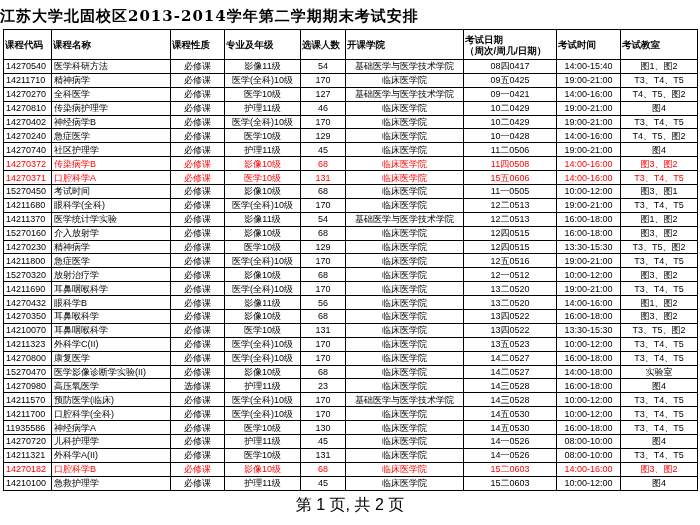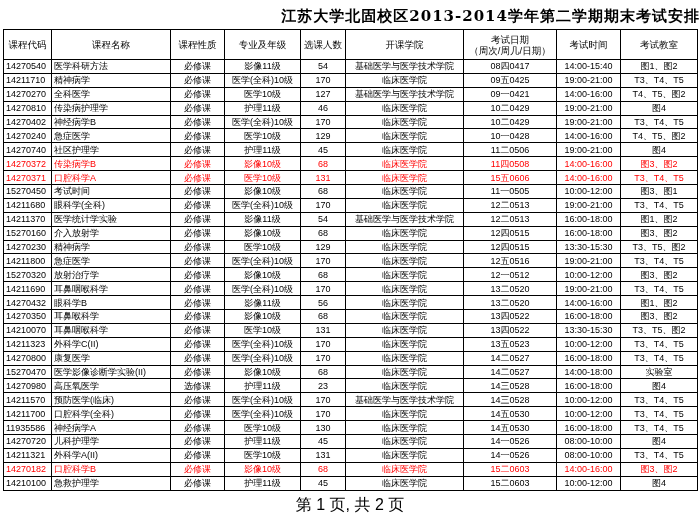--- a/index.html
+++ b/index.html
@@ -1,27 +1,27 @@
 <!DOCTYPE html>
 <html><head>
 <meta charset="utf-8">
 <style>
   html,body{margin:0;padding:0;background:#ffffff;}
   body{width:700px;height:525px;overflow:hidden;font-family:"Liberation Sans","DejaVu Sans",sans-serif;color:#000;}
   .page{position:relative;width:700px;height:525px;background:#fff;}
   .title{
     font-family:"DejaVu Serif","Liberation Serif",serif;
     font-weight:bold;font-size:15px;letter-spacing:1px;
-    text-align:right;padding-top:5px;height:22px;line-height:22px;
+    text-align:left;padding-top:5px;height:22px;line-height:22px;
   }
   table{border-collapse:collapse;table-layout:fixed;width:694px;margin:2px 0 0 3px;}
   th,td{border:1px solid #000;padding:0 1px;overflow:hidden;}
   th{
-    font-weight:normal;font-size:9.5px;line-height:11px;height:29px;
-    text-align:center;vertical-align:middle;white-space:pre-line;
+    font-weight:bold;font-size:9.5px;line-height:11px;height:29px;
+    text-align:left;vertical-align:middle;white-space:pre-line;
   }
   td{
     font-size:9px;height:12.9px;line-height:12px;
     text-align:center;vertical-align:middle;white-space:nowrap;
   }
   td.col-code,td.col-name{text-align:left;padding-left:2px;}
   tr.hl td{color:#ff0000;}
   .footer{text-align:center;font-size:16px;margin-top:4px;}
 </style>
 </head>

